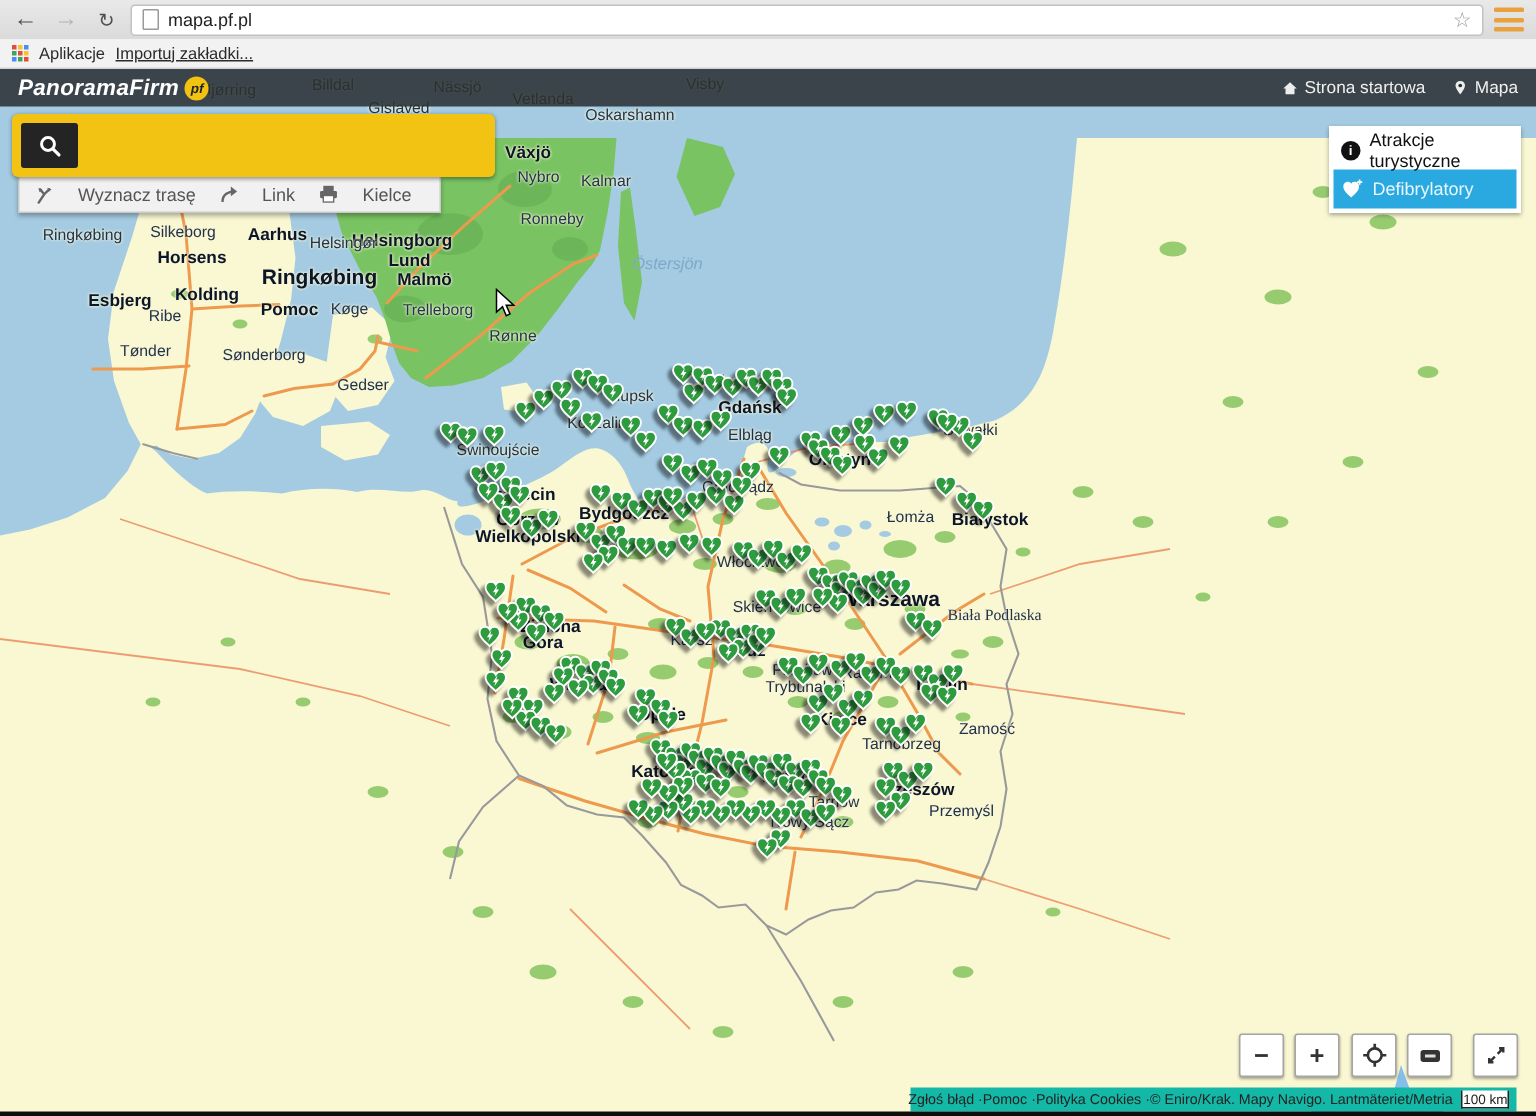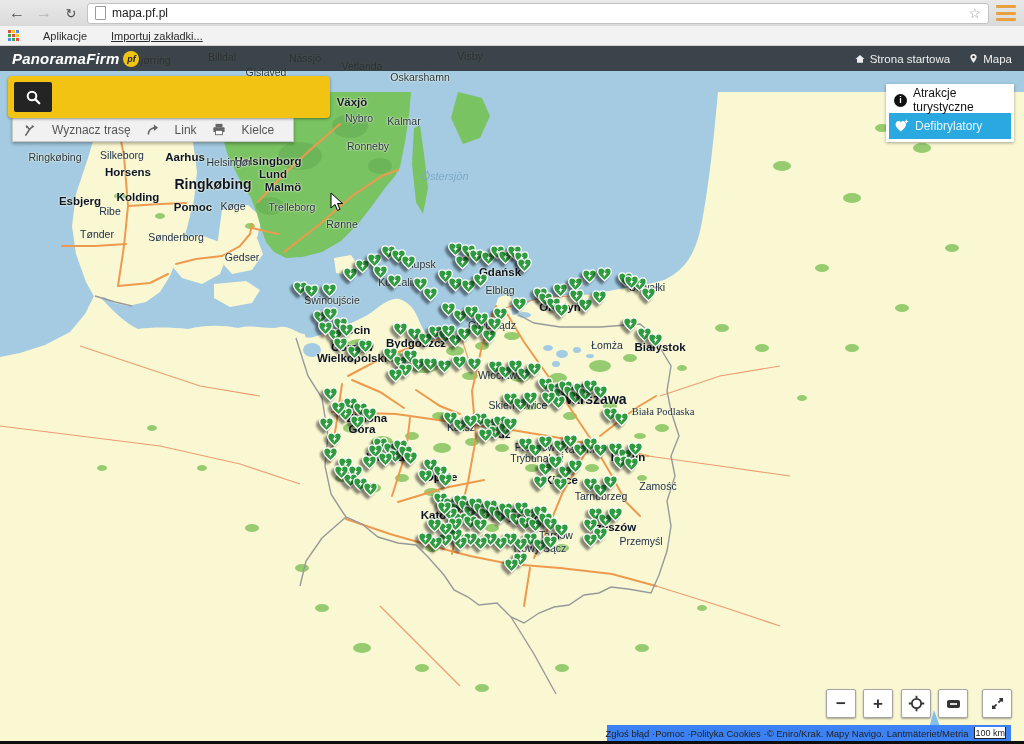--- a/index.html
+++ b/index.html
@@ -16,21 +16,21 @@
   #urlbar{flex:1;height:19px;background:#fff;border:1px solid #c2c2c2;border-radius:3px;
     display:flex;align-items:center;padding:0 7px;gap:6px}
   .page-ico{width:9px;height:12px;border:1px solid #9a9a9a;background:#fff;border-radius:1px}
   #urltext{font-size:12px;color:#1e1e1e}
   .star{margin-left:auto;color:#9a9a9a;font-size:14px;line-height:1}
   #menu{width:20px;height:16px;display:flex;flex-direction:column;justify-content:space-between;padding:1px 2px}
   #menu span{height:3px;background:#e8a13c;border-radius:1px}
 
   #bookmarks{position:absolute;top:26px;left:0;right:0;height:19px;z-index:20;
     background:#f2f2f2;border-bottom:1px solid #d2d2d2;display:flex;align-items:center;
-    gap:24px;padding:0 8px;font-size:11px;color:#2b2b2b}
+    gap:7px;padding:0 8px;font-size:11px;color:#2b2b2b}
   .appsgrid{display:grid;grid-template-columns:repeat(3,3px);grid-gap:1px}
   .appsgrid i{width:3px;height:3px;display:block}
   #bm-import{text-decoration:underline}
 
   
   #geo{position:absolute;top:46px;left:0;z-index:1}
   #labels,#markers{position:absolute;top:0;left:0;width:1024px;height:744px;pointer-events:none}
   #labels{z-index:2}#markers{z-index:3}
   .city{position:absolute;transform:translate(-50%,-50%);font-size:10.5px;color:#223349;
     white-space:nowrap;text-shadow:0 0 2px #f6f4d8,0 0 2px #f6f4d8}
@@ -77,21 +77,21 @@
   
   #mapcontrols{position:absolute;left:826px;top:689px;z-index:11;display:flex}
   .mapbtn{width:30px;height:29px;background:#fff;border:1px solid #a5a5a5;border-radius:2px;
     box-shadow:0 1px 2px rgba(0,0,0,.35);display:flex;align-items:center;justify-content:center;
     font-size:17px;font-weight:bold;color:#333;box-sizing:border-box}
   .measure-glyph{width:13px;height:8px;background:#333;border-radius:2px;display:flex;
     align-items:center;justify-content:center}
   .measure-glyph i{display:block;width:7px;height:2px;background:#ddd}
 
   
-  #footerbar{position:absolute;left:607px;right:13px;top:725px;height:16px;z-index:11;background:#3b82f6;
+  #footerbar{position:absolute;left:607px;right:13px;top:725px;height:16px;z-index:11;background:#14b8a6;
     display:flex;align-items:center;justify-content:flex-end;font-size:9.5px;color:#222;
     padding:0 5px;white-space:nowrap}
   .flink::after{content:" · "}
   #scalebox{width:58px;height:11px;border:1.5px solid #222;border-top:none;margin-left:6px;
     display:flex;align-items:center;justify-content:center;font-size:9px;background:#fff}
   #blackbar{position:absolute;left:0;right:0;top:741px;height:3px;background:#0e0e0e;z-index:12}
 
   #cursor{position:absolute;left:330px;top:192px;z-index:50;pointer-events:none}
   .ic{flex:0 0 auto}
 </style>

